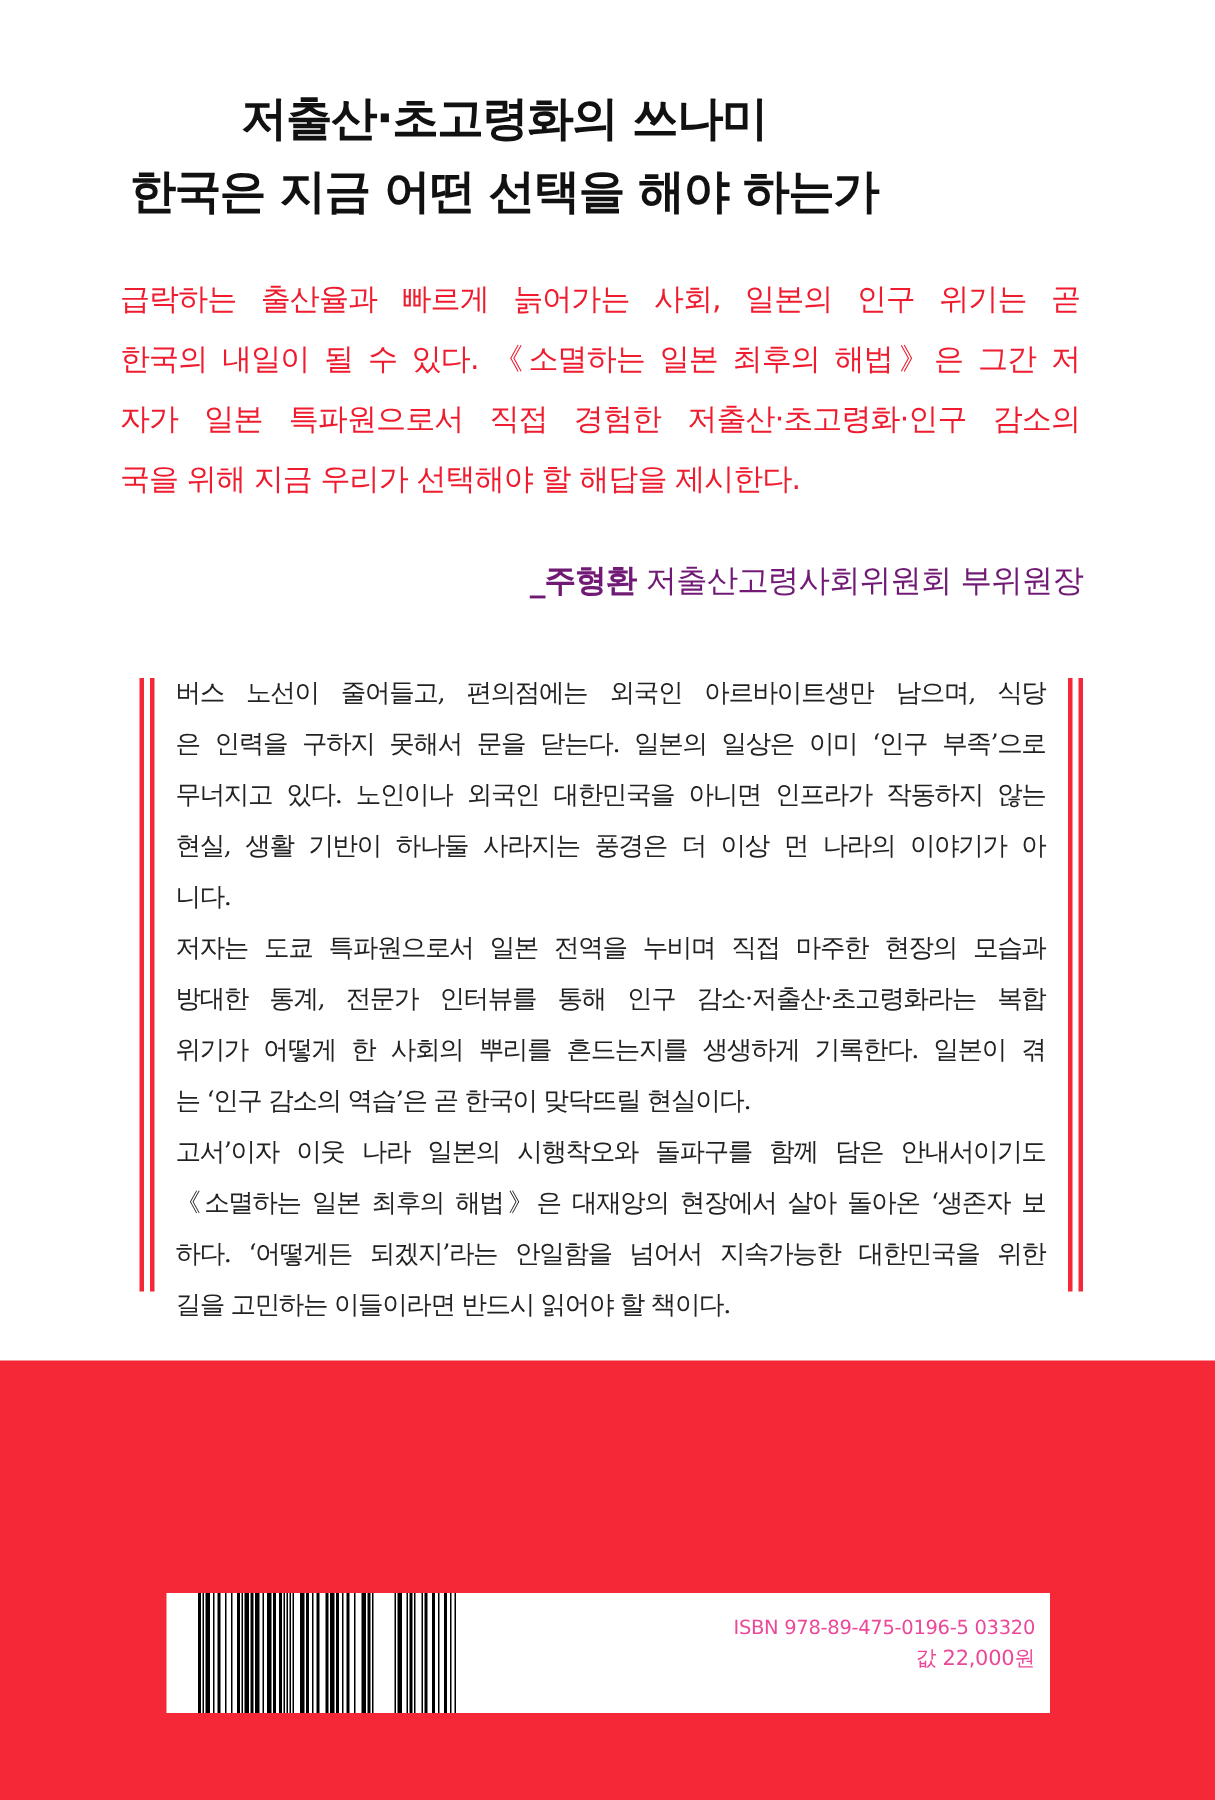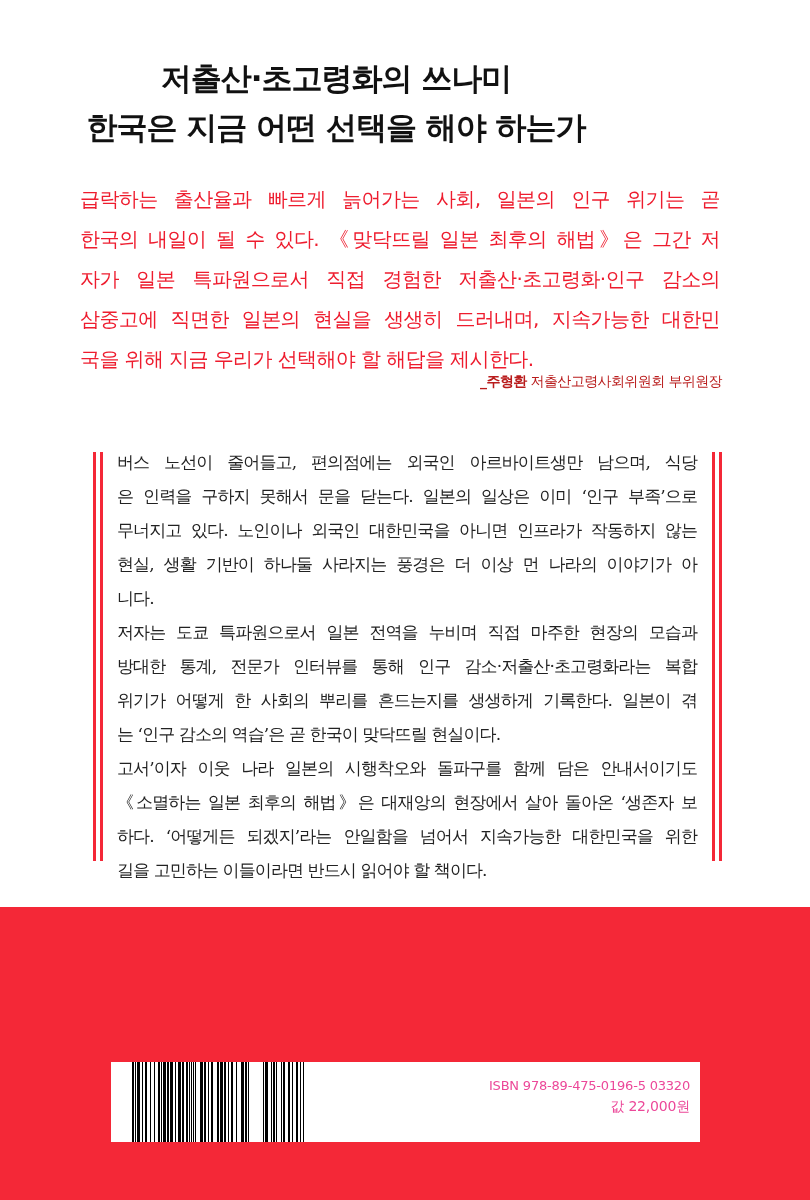--- a/index.html
+++ b/index.html
@@ -14,21 +14,21 @@
   }
   .quote {
     position: absolute; left: 80px; width: 640px;
     font-size: 20px; line-height: 40px; color: #ee1c2e;
     letter-spacing: -0.6px; text-align: justify; text-align-last: justify;
   }
   .quote .line { display: block; height: 40px; white-space: nowrap; text-align: justify; text-align-last: justify; }
   .quote .line.last { text-align-last: left; }
   .attribution {
     position: absolute; right: 88px; top: 373px;
-    font-size: 14px; color: #b91c1c; letter-spacing: -0.6px; white-space: nowrap;
+    font-size: 21px; color: #701a75; letter-spacing: -0.6px; white-space: nowrap;
   }
   .attribution .name { font-weight: bold; }
   .bracket-line {
     position: absolute; top: 452px; height: 409px; width: 3px; background: #f42837;
   }
   .body-text {
     position: absolute; left: 117px; top: 445px; width: 580px;
     font-family: "DejaVu Serif", "Liberation Serif", serif;
     font-size: 17px; line-height: 34px; color: #222; letter-spacing: -0.9px;
   }
@@ -50,23 +50,22 @@
   .price { font-size: 14px; }
 </style>
 </head>
 <body>
 
 <div class="title" style="top:58px;">저출산·초고령화의 쓰나미</div>
 <div class="title" style="top:107px;">한국은 지금 어떤 선택을 해야 하는가</div>
 
 <div class="quote" style="top:179px;">
   <span class="line">급락하는 출산율과 빠르게 늙어가는 사회, 일본의 인구 위기는 곧</span>
-  <span class="line">한국의 내일이 될 수 있다. 《맞닥뜨릴 일본 최후의 해법》은 그간 저</span>
+  <span class="line">한국의 내일이 될 수 있다. 《소멸하는 일본 최후의 해법》은 그간 저</span>
   <span class="line">자가 일본 특파원으로서 직접 경험한 저출산·초고령화·인구 감소의</span>
-  <span class="line">삼중고에 직면한 일본의 현실을 생생히 드러내며, 지속가능한 대한민</span>
   <span class="line last">국을 위해 지금 우리가 선택해야 할 해답을 제시한다.</span>
 </div>
 
 <div class="attribution">
   <span class="name">_주형환</span><span> 저출산고령사회위원회 부위원장</span>
 </div>
 
 <div class="bracket-line" style="left:93px;"></div>
 <div class="bracket-line" style="left:100px;"></div>
 <div class="bracket-line" style="left:712px;"></div>

